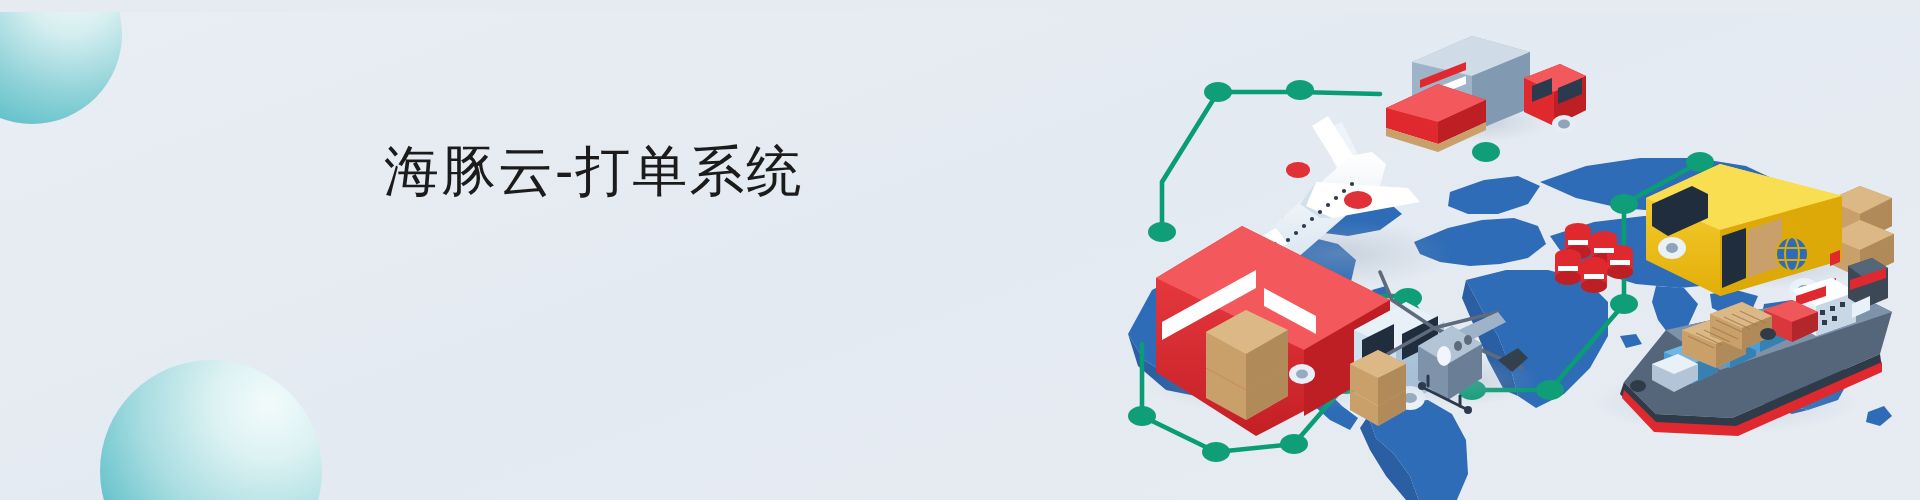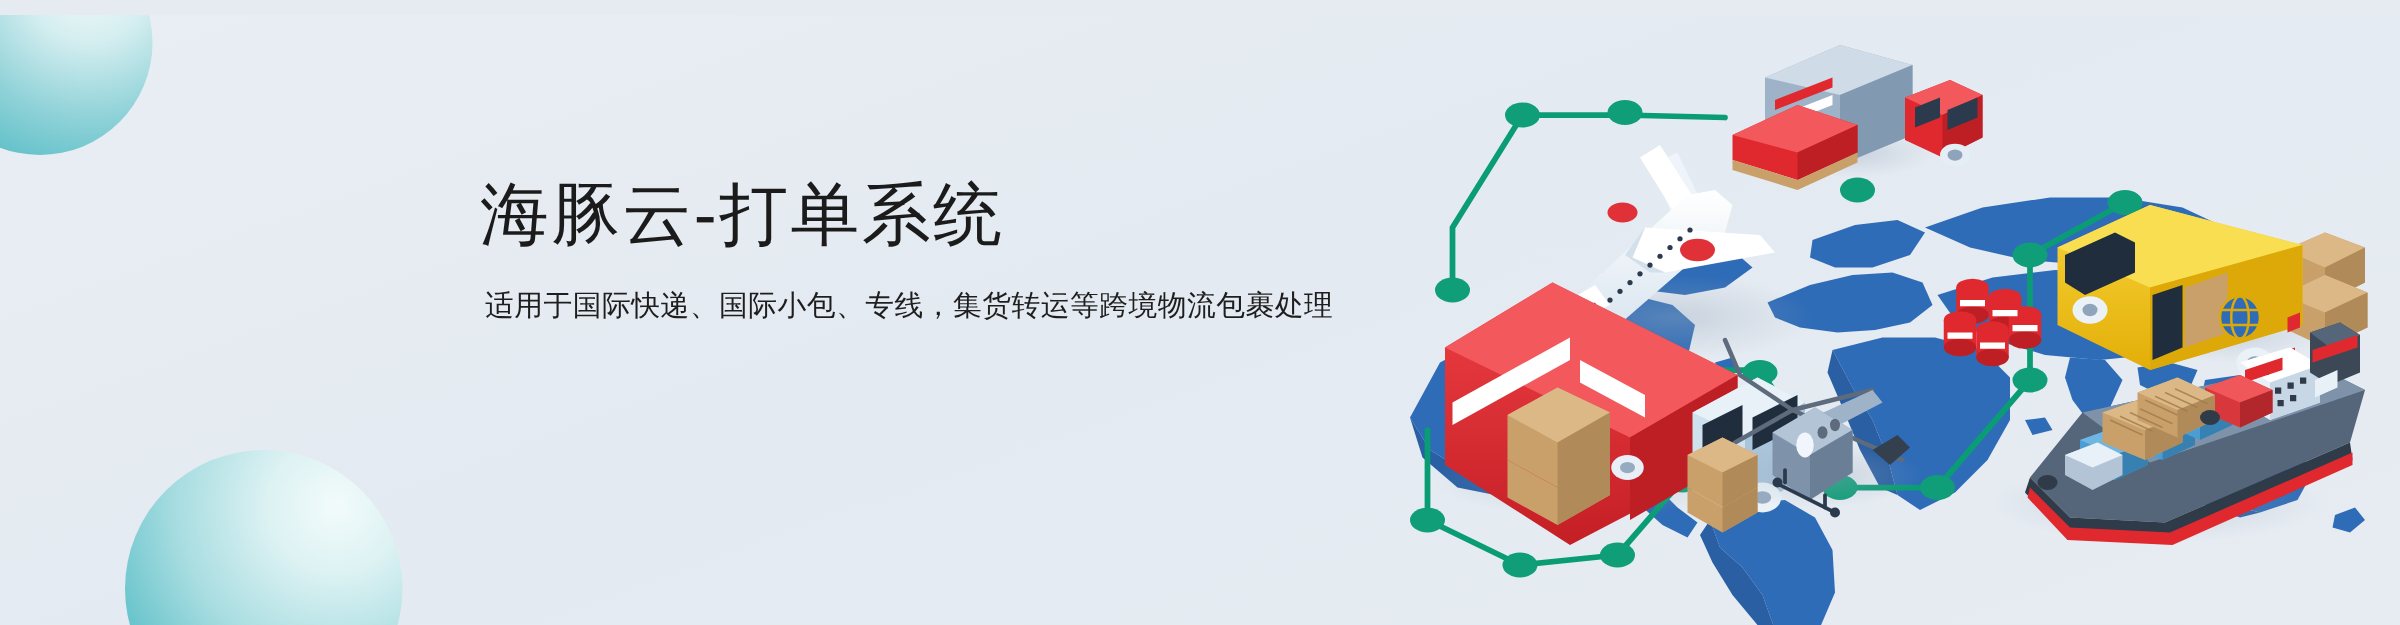--- a/index.html
+++ b/index.html
@@ -78,21 +78,20 @@
 </head>
 <body>
 
 <div class="banner">
 
   <div class="bubble bubble-tl"></div>
   <div class="bubble bubble-bl"></div>
 
   <div class="copy">
     <h1 class="headline">海豚云-打单系统</h1>
-    <p class="subline">适用于国际快递、国际小包、专线，集货转运等跨境物流包裹处理</p>
   </div>
 
   <div class="art">
   <svg viewBox="0 0 900 510" xmlns="http://www.w3.org/2000/svg">
     <defs>
       <linearGradient id="planeBody" x1="0" y1="0" x2="0" y2="1">
         <stop offset="0" stop-color="#ffffff"></stop>
             <stop offset="1" stop-color="#d8e4ef"></stop>
       </linearGradient>
       <linearGradient id="vanY" x1="0" y1="0" x2="0" y2="1">

